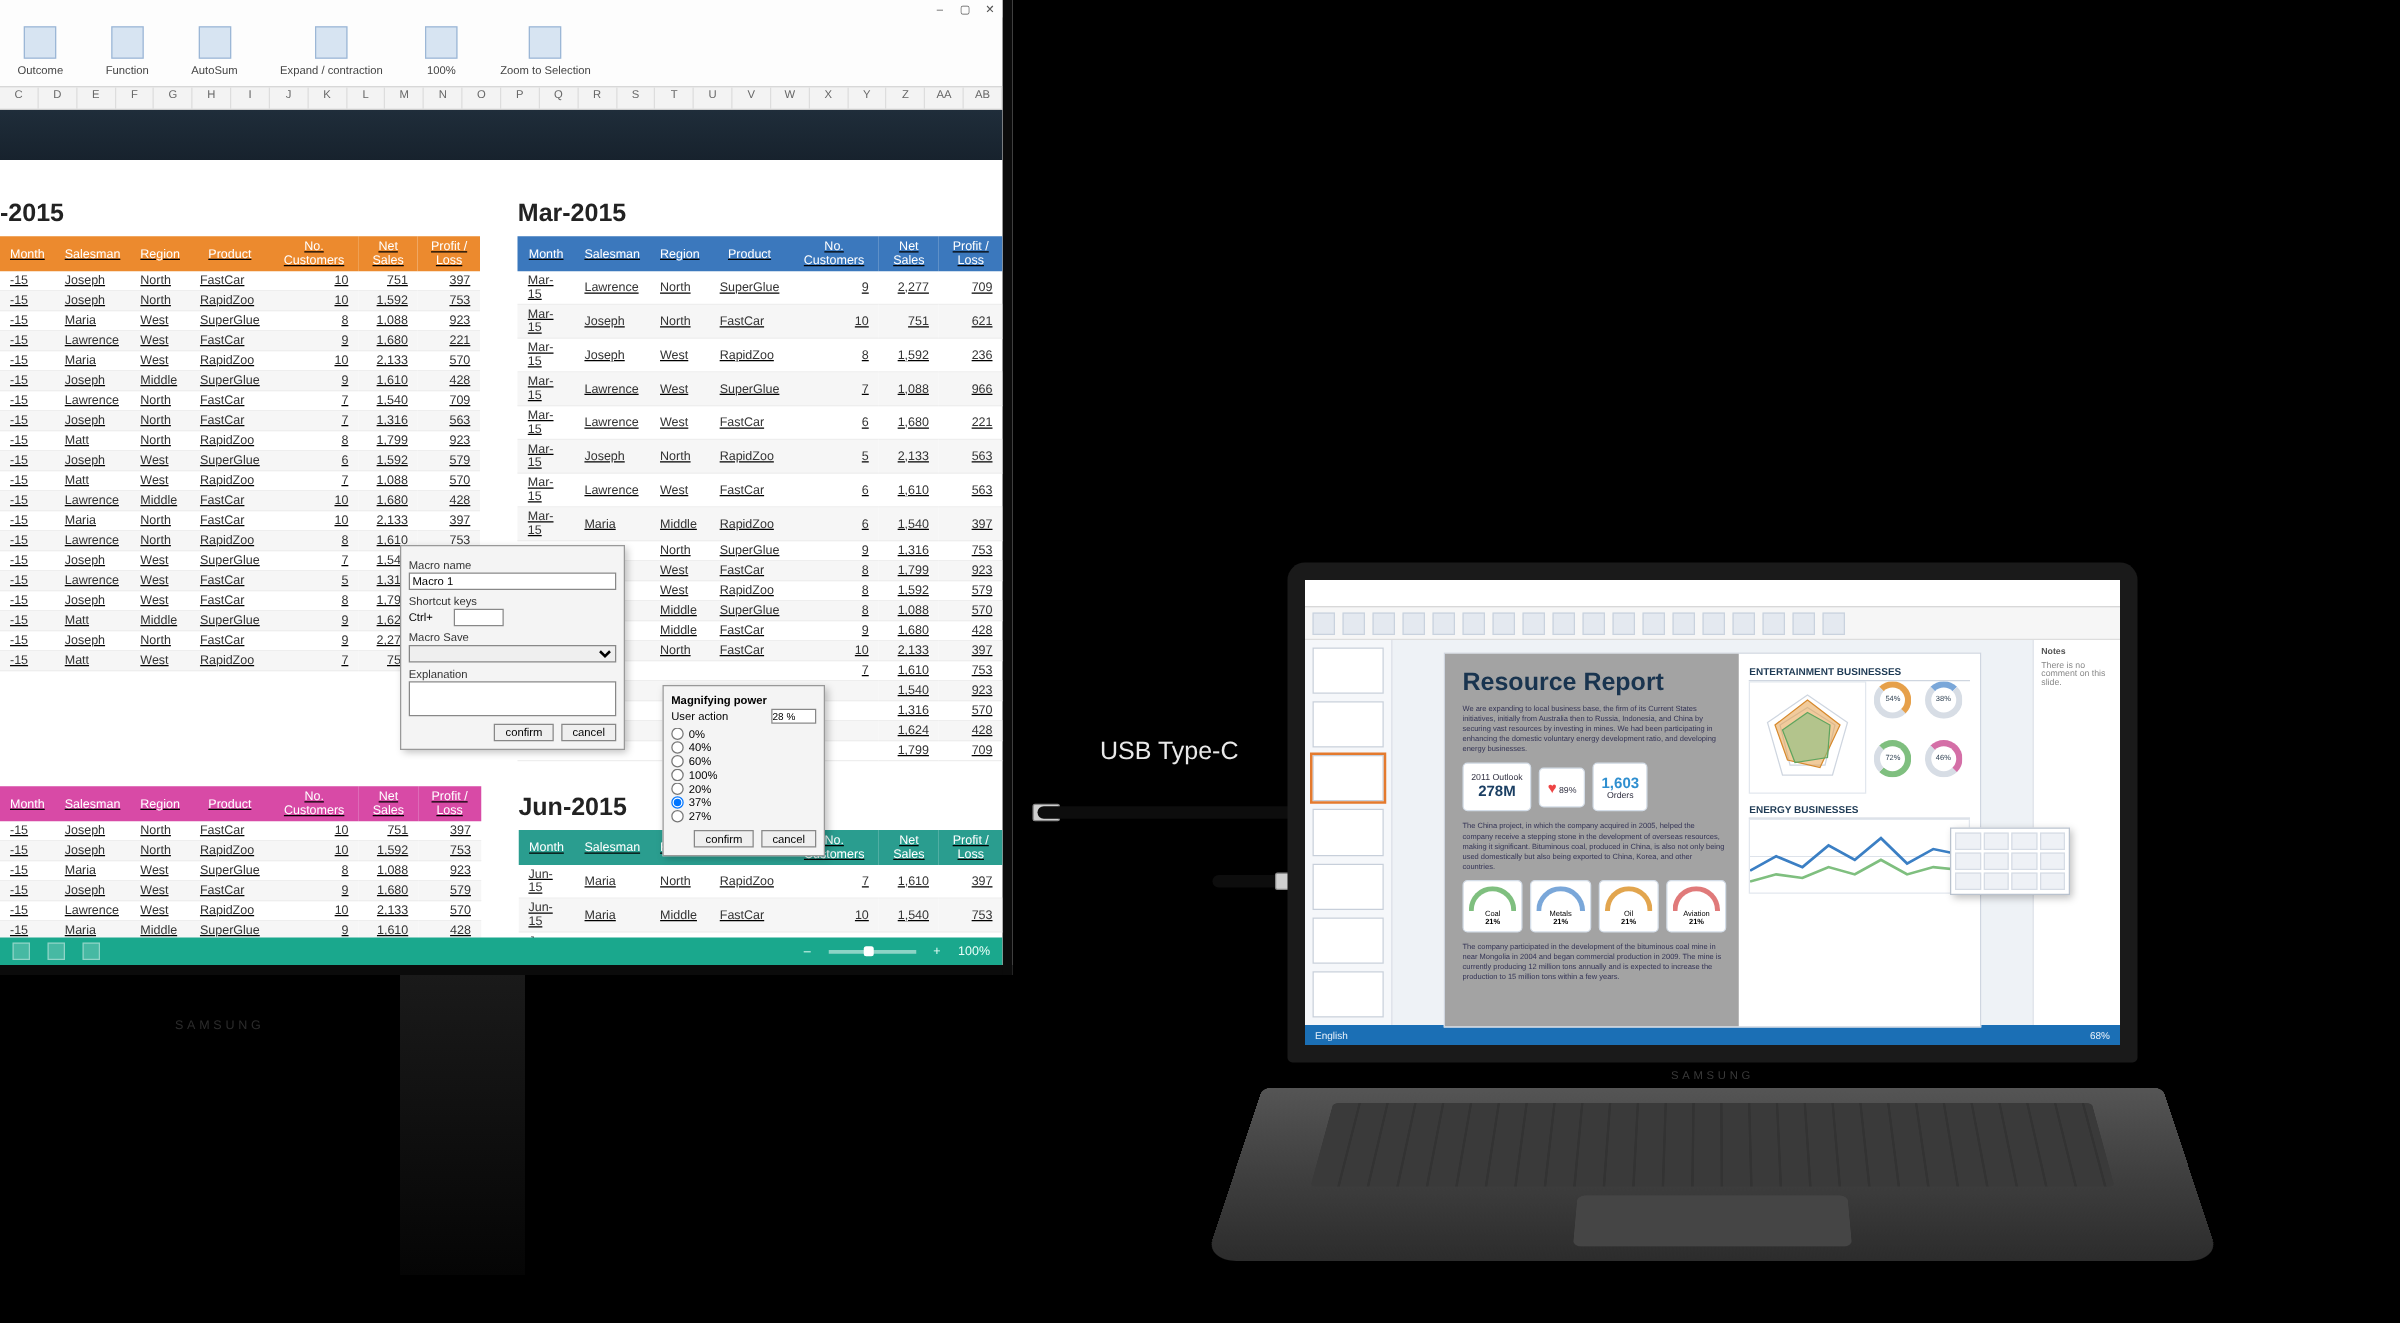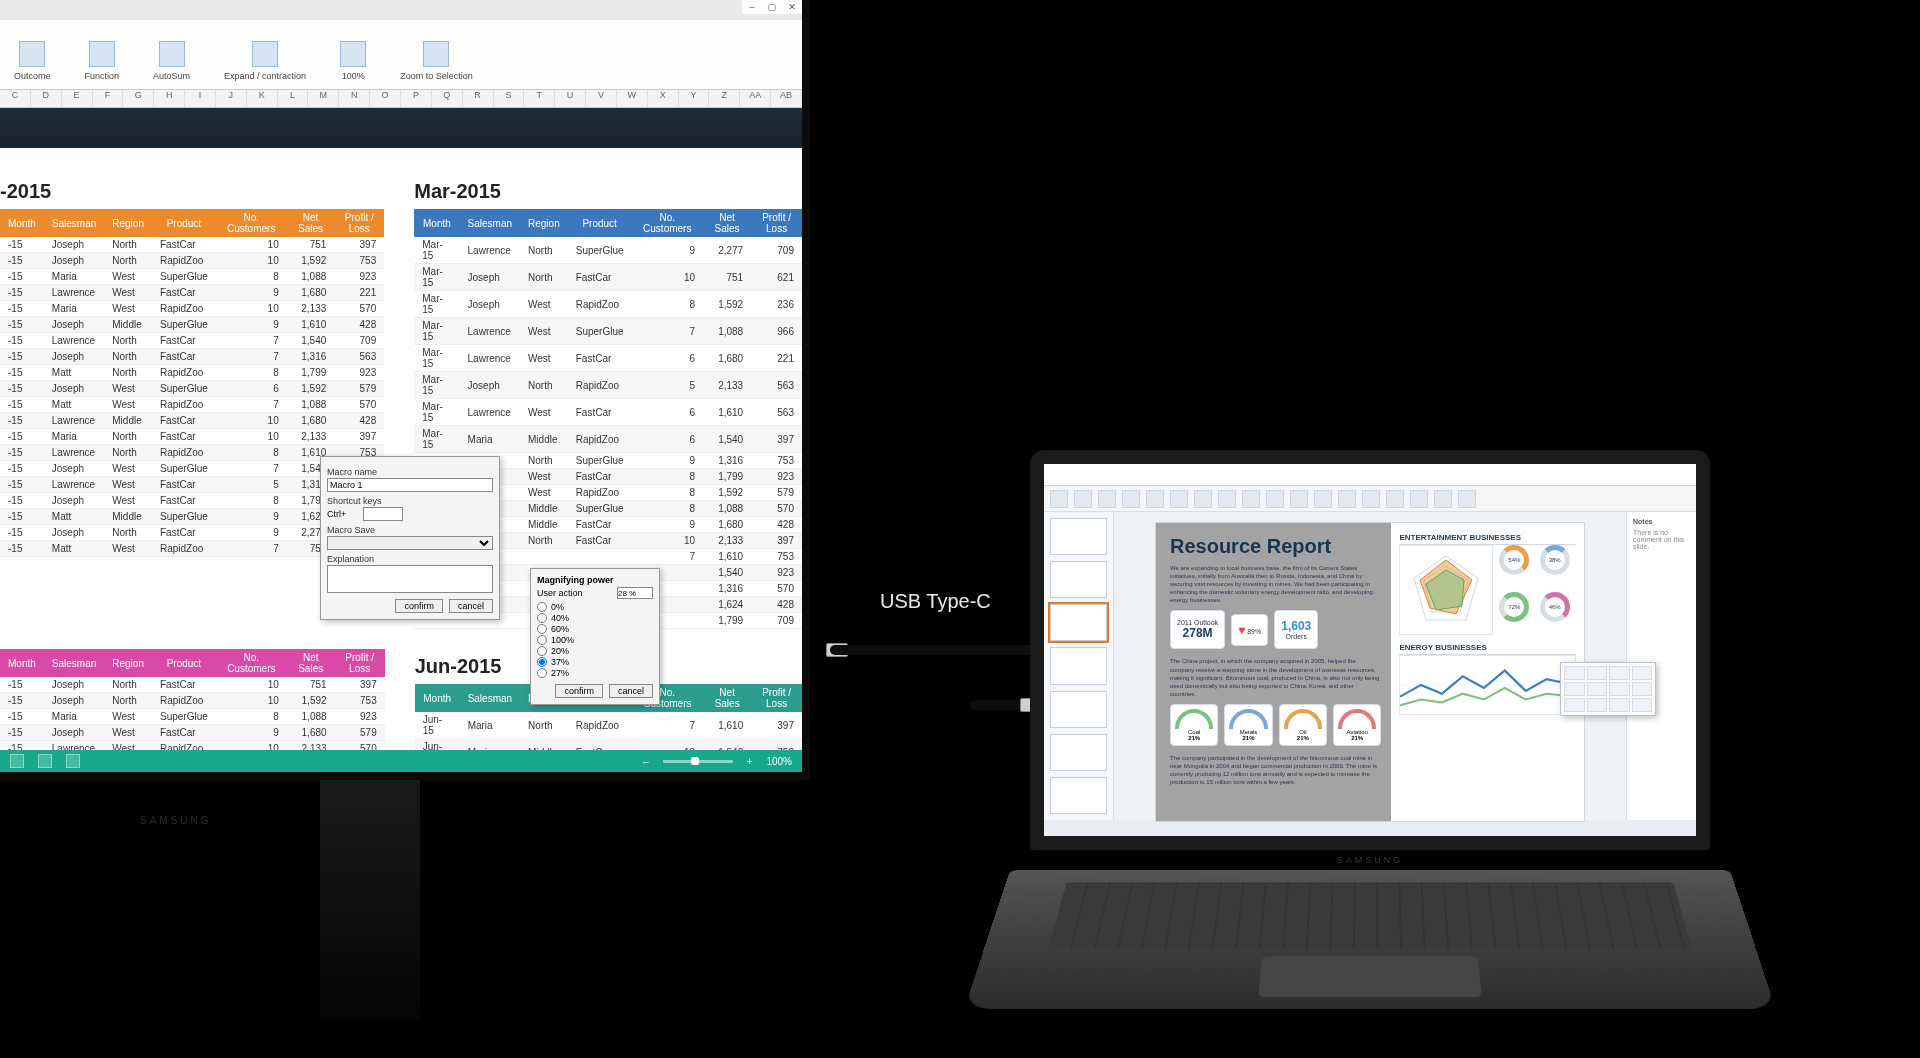--- a/index.html
+++ b/index.html
@@ -53,21 +53,20 @@
   .ribbon {
     height: 70px;
     background: #fdfdfd;
     border-bottom: 1px solid #ccc;
     display: flex;
     gap: 34px;
     padding: 8px 14px;
     font-size: 9px;
     color: #444;
     align-items: flex-end;
-    margin-top: 20px;
   }
   .ribbon-item { display:flex; flex-direction:column; align-items:center; gap:4px; }
   .ribbon-icon { width:26px; height:26px; background:#d7e4f2; border:1px solid #9cb7d6; }
 
   .col-headers {
     display:flex;
     background:#f3f3f3;
     border-bottom:1px solid #ccc;
     height:18px;
     font-size:9px;
@@ -79,21 +78,21 @@
     background:#fff;
     padding: 56px 0 0 0; 
     position:relative;
   }
   .dark-strip { position:absolute; top:0; left:0; right:0; height:40px; background:linear-gradient(#1f2d3a,#17222d); }
 
   .block-row { display:flex; gap:30px; padding: 10px 0 10px 0; }
   .data-block { font-size:10px; }
   .block-title { font-size:20px; font-weight:700; color:#222; margin:6px 0; }
 
-  table.sales { border-collapse:collapse; font-size:10px; }
+  table.sales { border-collapse:collapse; font-size:10px;text-decoration:underline; }
   table.sales th {
     color:#fff; padding:3px 8px; font-weight:400;
   }
   table.sales td {
     padding:2px 8px; border-bottom:1px solid #eee; color:#333; text-align:right;
   }
   table.sales td:nth-child(-n+4){ text-align:left; }
   table.sales tbody tr:nth-child(even) td { background:#f6f6f6; }
 
   .hdr-orange th { background:#ec8a2e; }
@@ -1081,20 +1080,24 @@
               <span></span>
           </div>
         </div>
 
         <div class="pp-notes-panel">
           <div style="font-weight:600">Notes</div>
           <div style="margin-top:4px;color:#888">There is no comment on this slide.</div>
         </div>
       </div>
 
+      <div class="pp-status">
+        <span>English</span>
+        <span>68%</span>
+      </div>
     </div>
   </div>
   <div class="laptop-brand">SAMSUNG</div>
   <div class="laptop-base">
     <div class="laptop-keys"></div>
     <div class="laptop-touchpad"></div>
   </div>
 </div>
 
 </body></html>

